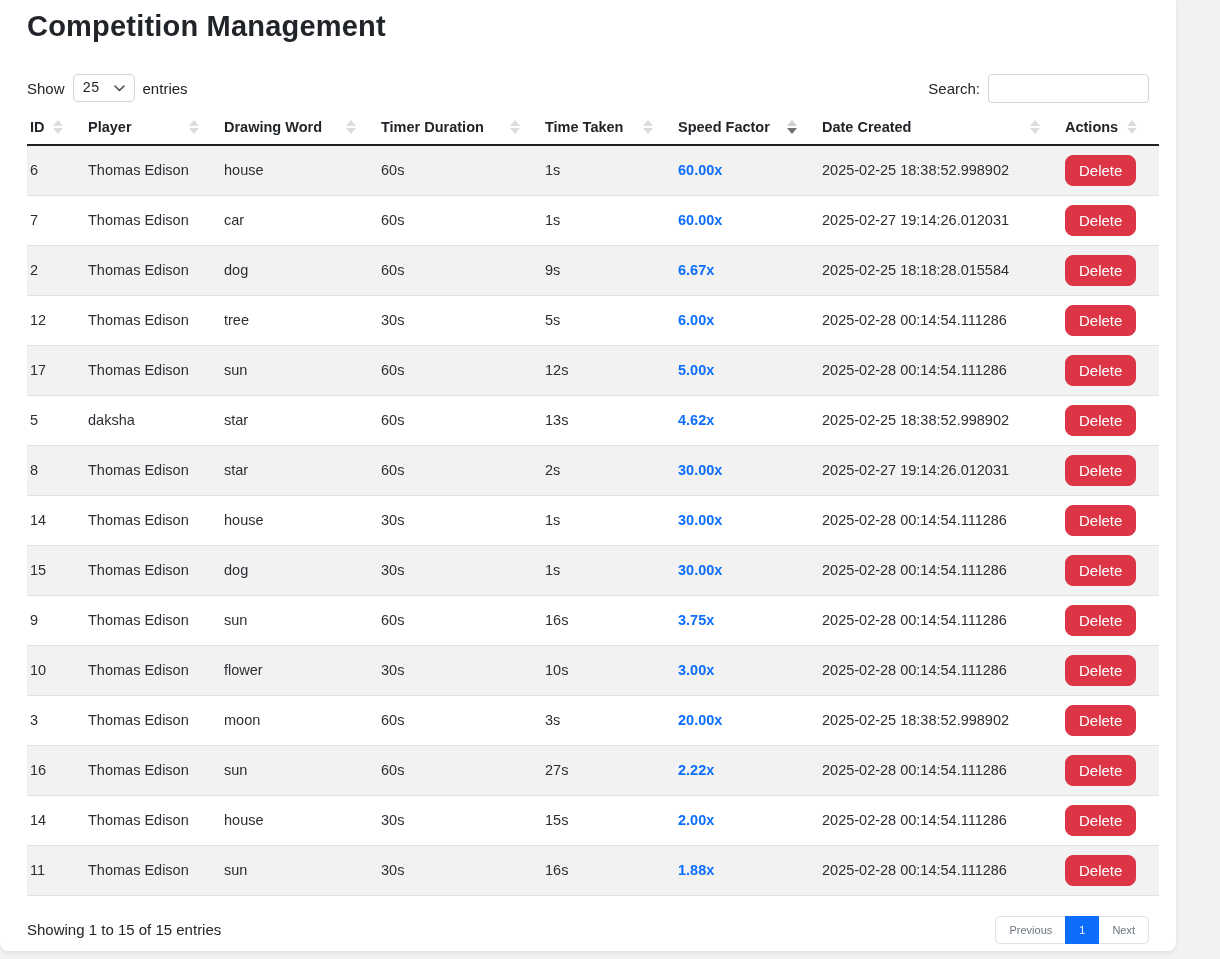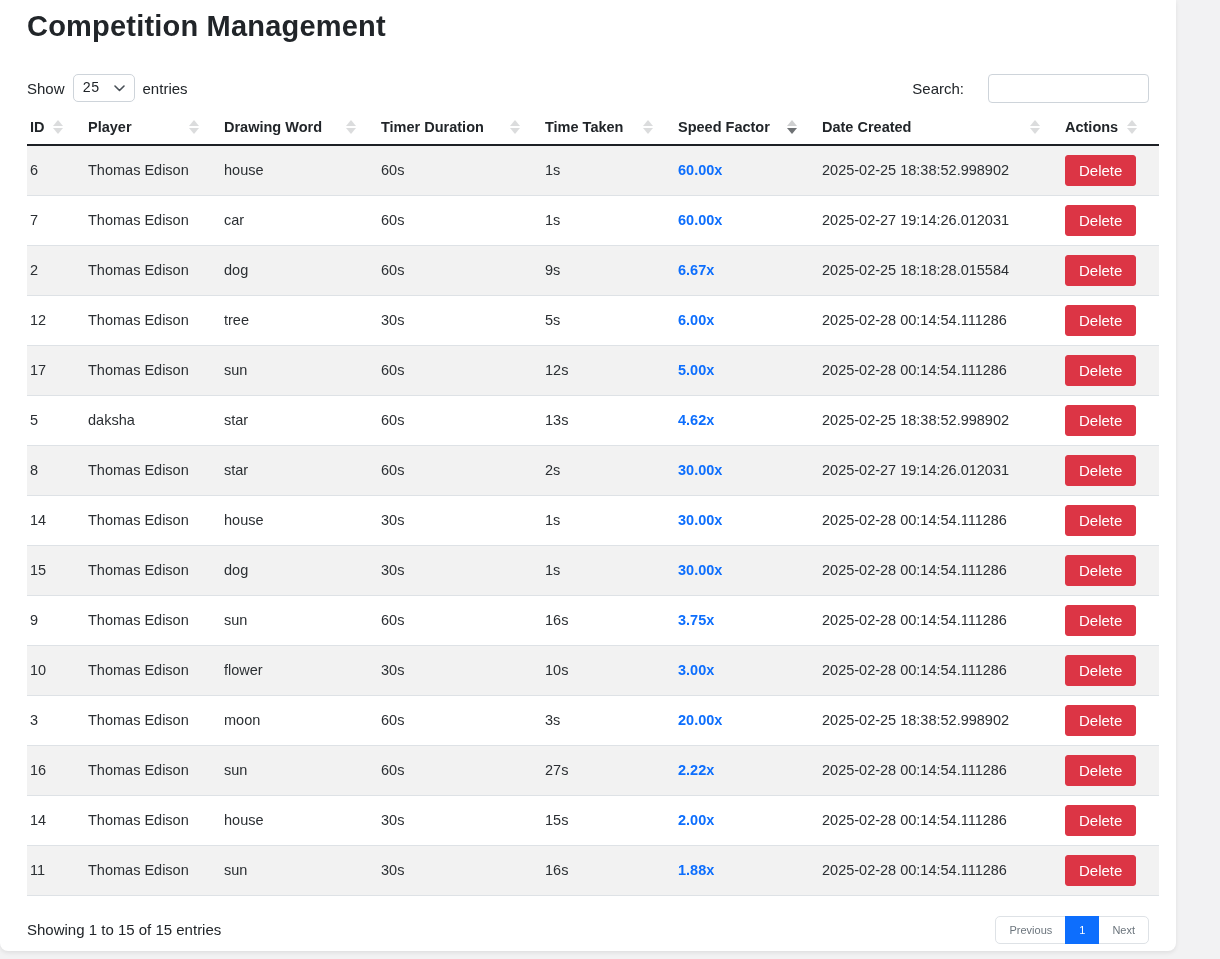--- a/index.html
+++ b/index.html
@@ -46,21 +46,21 @@
     border: 1px solid #ced4da;
     border-radius: 5px;
     padding: 0 9px;
     font-size: 14px;
     color: #212529;
     background: #fff;
     cursor: pointer;
     font-family: Liberation Mono, monospace;
   }
   .select-box .chev { display: inline-flex; margin-top: 1px; }
-  .search-ctl { display: flex; align-items: center; gap: 24px; font-size: 15px; color: #212529; }
+  .search-ctl { display: flex; align-items: center; gap: 8px; font-size: 15px; color: #212529; }
   .search-ctl input {
     width: 161px;
     height: 29px;
     border: 1px solid #ced4da;
     border-radius: 4px;
     padding: 0 8px;
     font-size: 14px;
     font-family: "Liberation Sans", sans-serif;
     outline: none;
     background: #fff;
@@ -100,21 +100,21 @@
     overflow: hidden;
   }
   tbody tr:nth-child(odd) { background: #f2f2f2; }
   tbody tr:nth-child(even) { background: #ffffff; }
   td.speed-cell { font-weight: 700; }
   .btn-delete {
     display: inline-block;
     background: #dc3545;
     color: #ffffff;
     border: 1px solid #dc3545;
-    border-radius: 3px;
+    border-radius: 8px;
     font-size: 15px;
     font-family: "Liberation Sans", sans-serif;
     padding: 6px 13px;
     cursor: pointer;
   }
   
   .table-footer {
     display: flex;
     justify-content: space-between;
     align-items: center;

